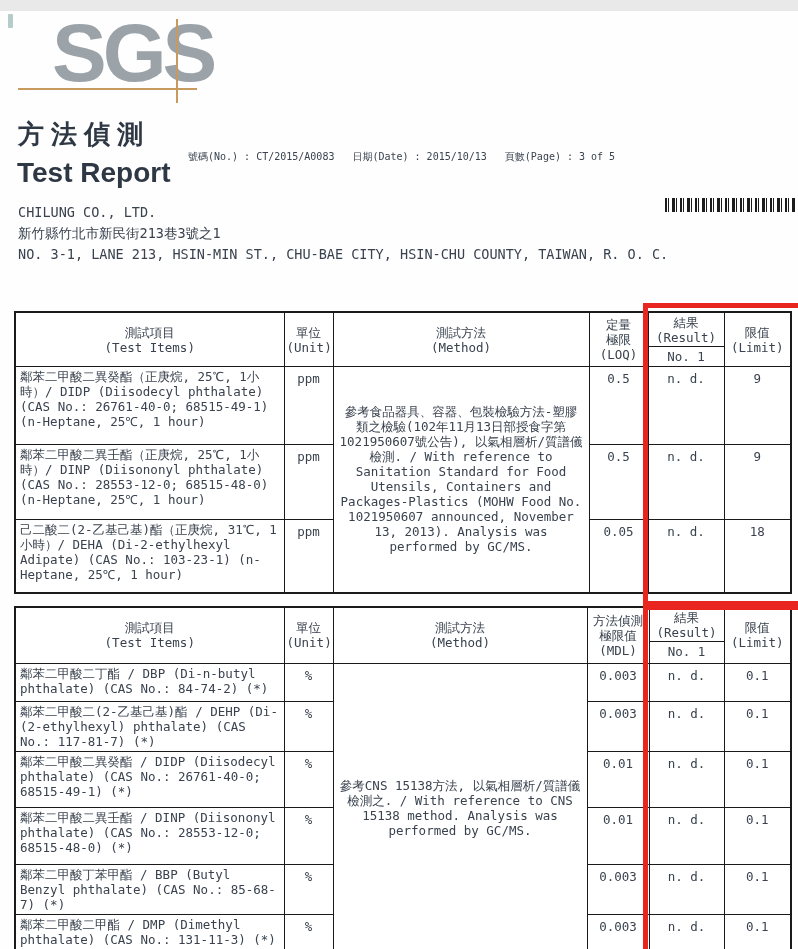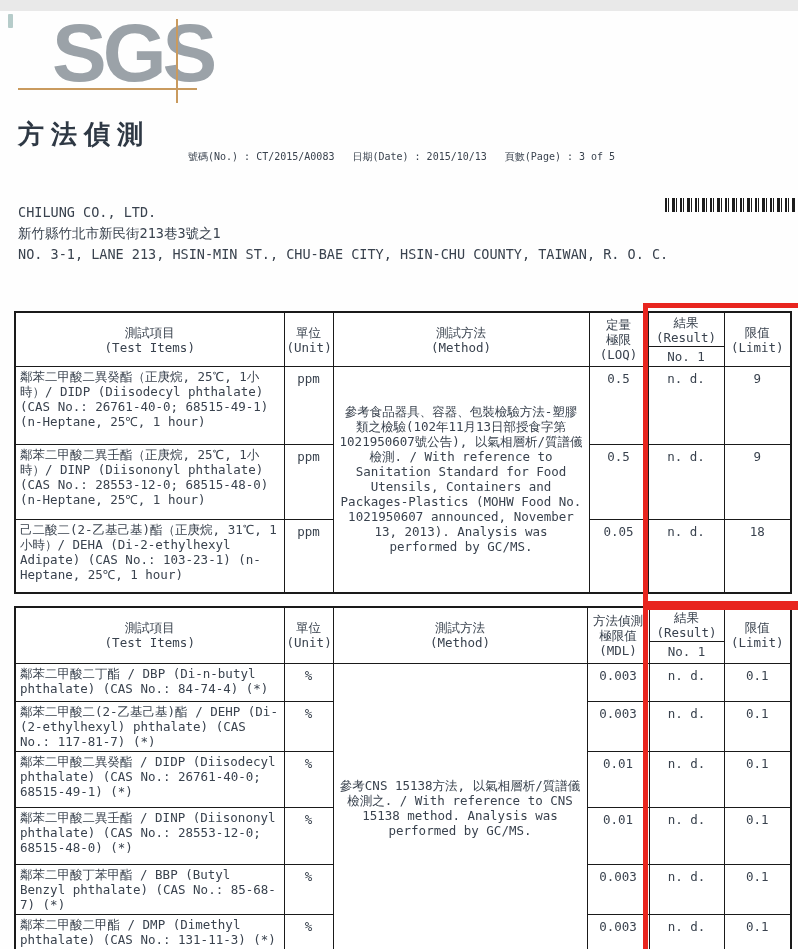--- a/index.html
+++ b/index.html
@@ -64,20 +64,21 @@
 
 <div class="page">
 
   <div class="corner-mark"></div>
 
   <div class="logo">SGS</div>
   <div class="logo-hline"></div>
   <div class="logo-vline"></div>
 
   <div class="title-zh">方法偵測</div>
+  <div class="title-en">Test Report</div>
 
   <div class="meta">
     <span>號碼(No.) :</span><span class="gap">CT/2015/A0083</span><span>日期(Date) :</span><span class="gap">2015/10/13</span><span>頁數(Page) :</span><span>3 of 5</span>
   </div>
 
   <div class="client">
     <div>CHILUNG CO., LTD.</div>
     <div>新竹縣竹北市新民街213巷3號之1</div>
     <div>NO. 3-1, LANE 213, HSIN-MIN ST., CHU-BAE CITY, HSIN-CHU COUNTY, TAIWAN, R. O. C.</div>
   </div>
@@ -163,21 +164,21 @@
         <div class="res-wrap">
           <div class="res-top">結果
 (Result)</div>
           <div class="res-sub">No. 1</div>
         </div>
       </th>
       <th class="hc">限值
 (Limit)</th>
     </tr>
     <tr style="height:38px">
-      <td class="item">鄰苯二甲酸二丁酯 / DBP (Di-n-butyl phthalate) (CAS No.: 84-74-4) (*)</td>
+      <td class="item">鄰苯二甲酸二丁酯 / DBP (Di-n-butyl phthalate) (CAS No.: 84-74-2) (*)</td>
       <td class="val">%</td>
       <td class="method" rowspan="6">參考CNS 15138方法, 以氣相層析/質譜儀檢測之. / With reference to CNS 15138 method. Analysis was performed by GC/MS.</td>
       <td class="val">0.003</td>
       <td class="val">n. d.</td>
       <td class="val">0.1</td>
     </tr>
     <tr style="height:50px">
       <td class="item">鄰苯二甲酸二(2-乙基己基)酯 / DEHP (Di-(2-ethylhexyl) phthalate) (CAS No.: 117-81-7) (*)</td>
       <td class="val">%</td>
       <td class="val">0.003</td>

